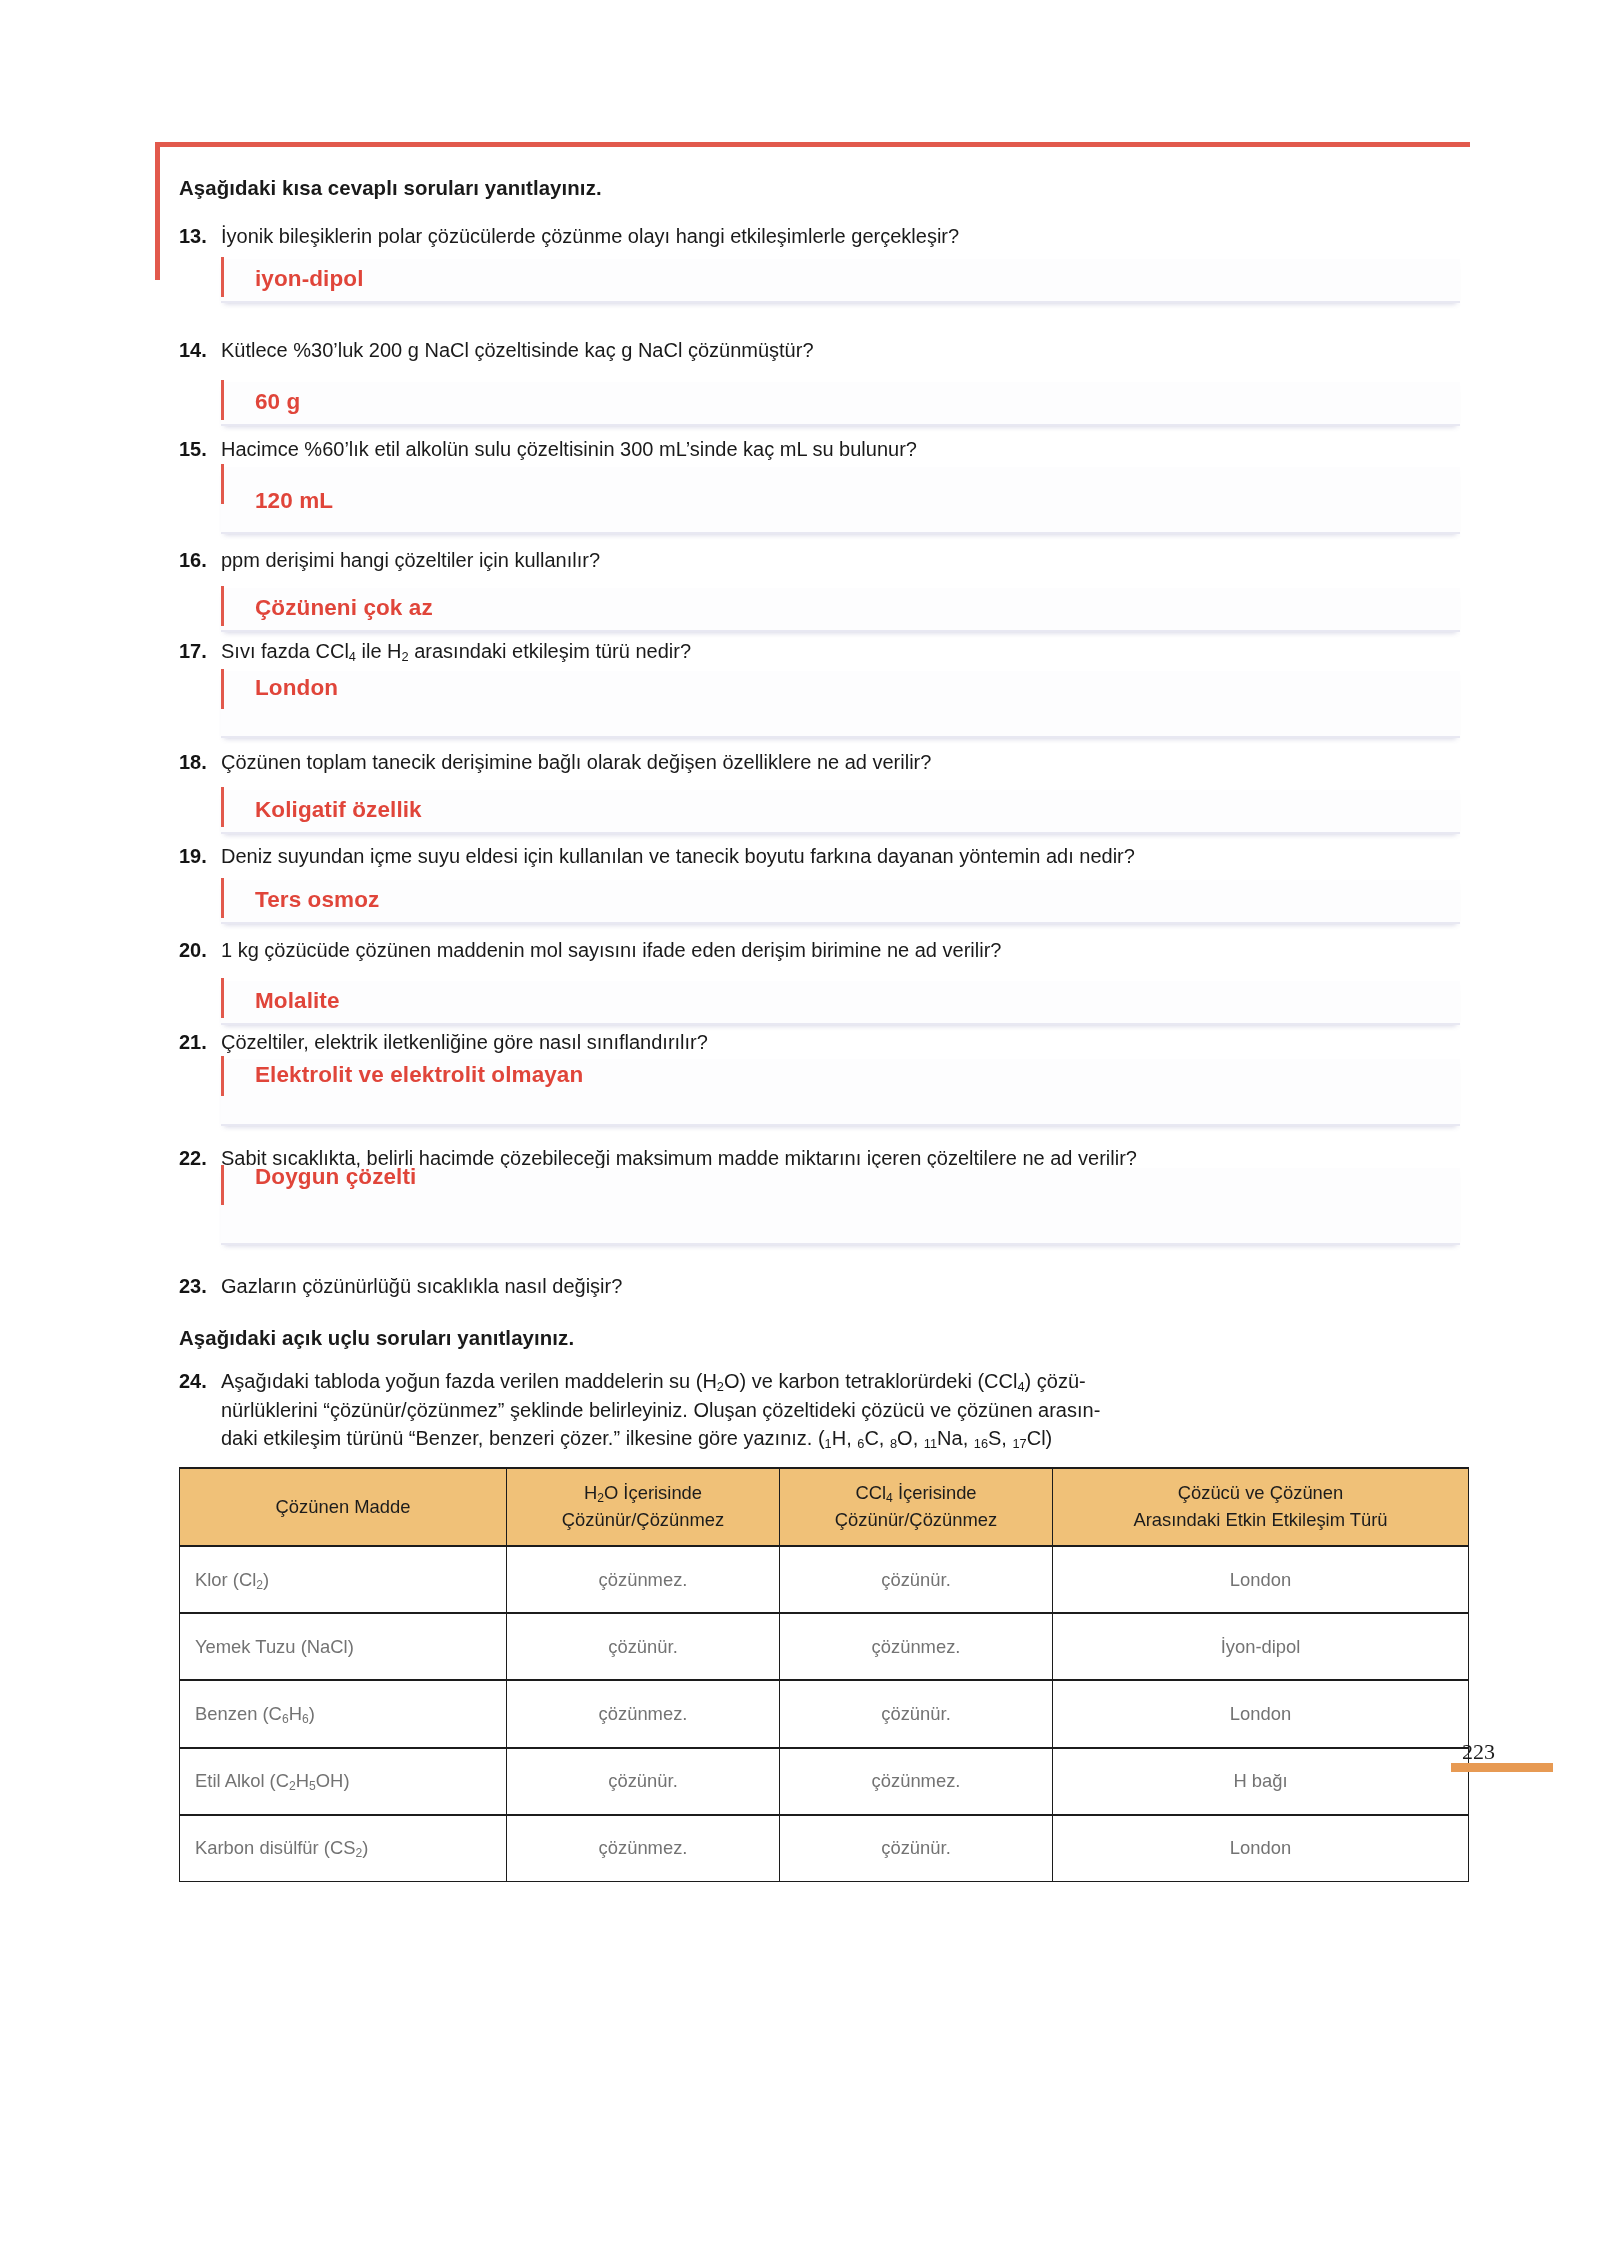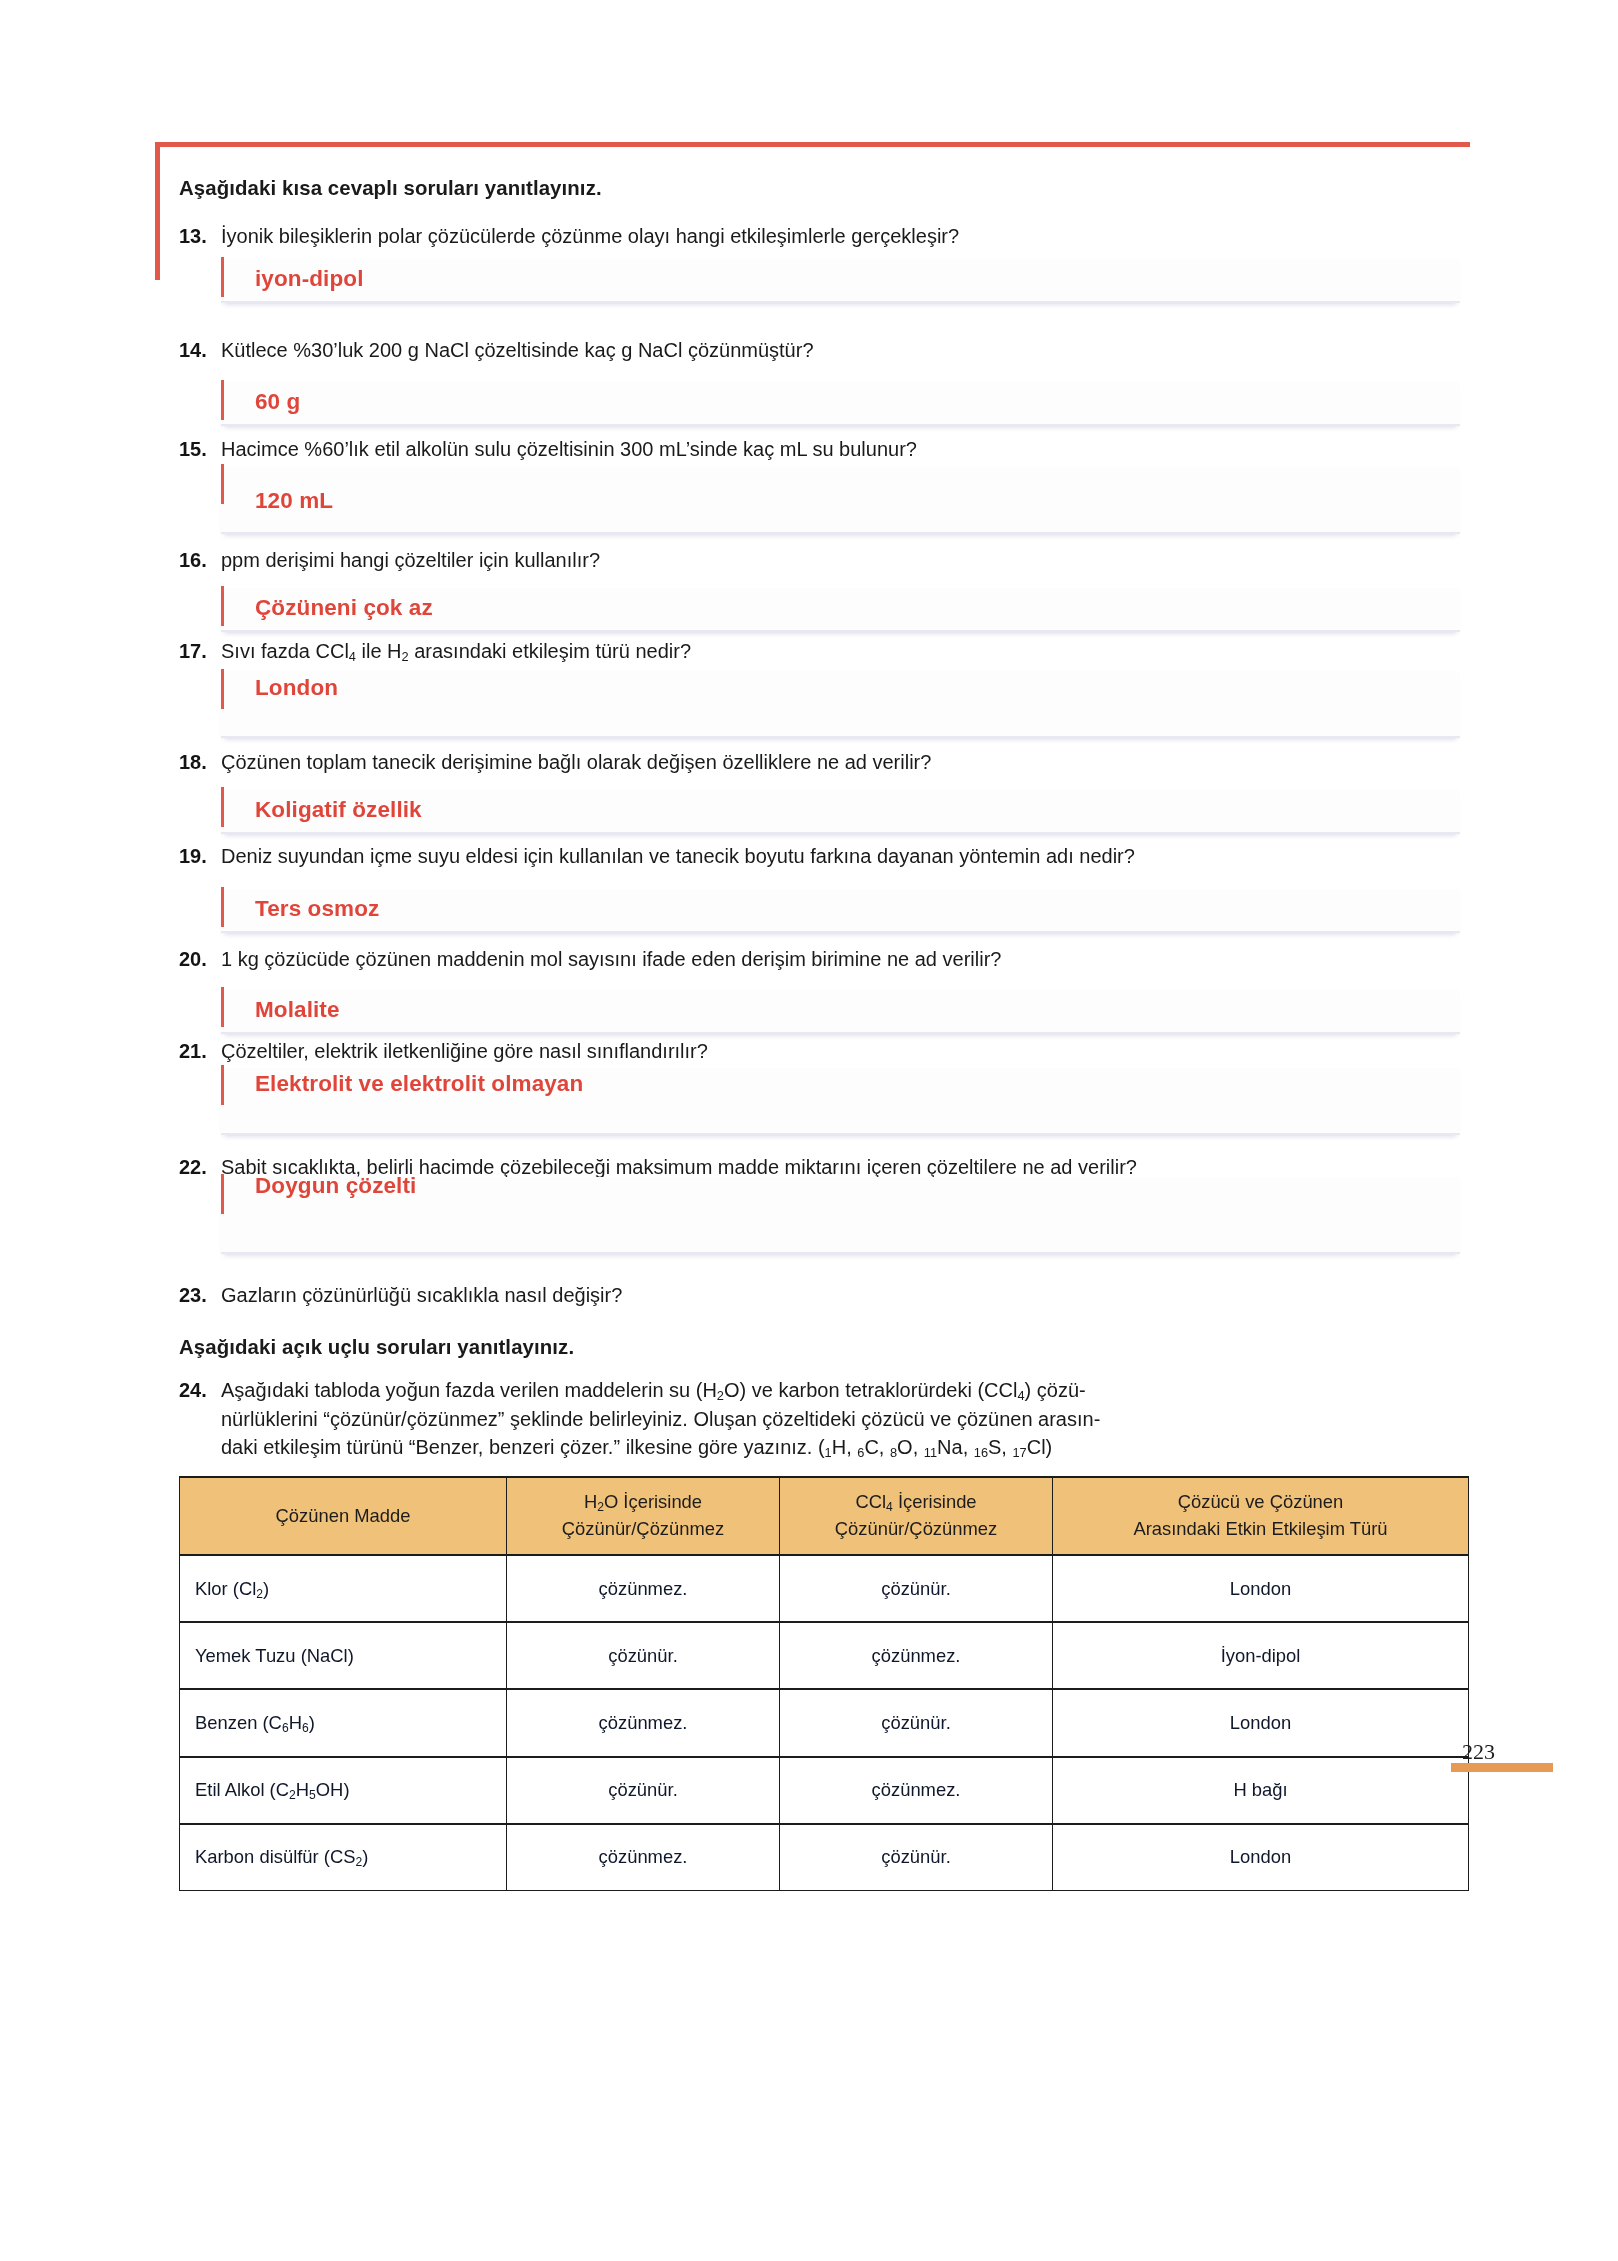--- a/index.html
+++ b/index.html
@@ -143,21 +143,21 @@
     color: #1c1c1c;
     padding: 11px 5.5px 12.3px 5.5px;
     line-height: 1.42;
     vertical-align: middle;
     text-align: center;
   }
   .tbl td {
     border: 1.4px solid #1c1c1c;
     border-top-width: 2px;
     font-size: 18.4px;
-    color: #0f172a;
+    color: #737373;
     padding: 13.6px 9.5px;
     height: 38px;
     vertical-align: middle;
     background: #ffffff;
   }
   .tbl td.mat { text-align: left; padding-left: 15px; }
   .tbl td.ctr { text-align: center; }
   .tbl sub {
     font-size: 0.66em;
     vertical-align: -0.26em;
@@ -255,21 +255,21 @@
     <div class="answer-wrap" style="margin-top:13.6px;">
       <div class="answer-box">
         <span class="answer-text">Koligatif özellik</span>
       </div>
     </div>
 
     <div class="q" style="margin-top:8.2px;">
       <span class="q-num">19.</span>
       <span class="q-text">Deniz suyundan içme suyu eldesi için kullanılan ve tanecik boyutu farkına dayanan yöntemin adı nedir?</span>
     </div>
-    <div class="answer-wrap" style="margin-top:19px;">
+    <div class="answer-wrap" style="margin-top:10px;">
       <div class="answer-box">
         <span class="answer-text">Ters osmoz</span>
       </div>
     </div>
 
     <div class="q" style="margin-top:12px;">
       <span class="q-num">20.</span>
       <span class="q-text nojust">1 kg çözücüde çözünen maddenin mol sayısını ifade eden derişim birimine ne ad verilir?</span>
     </div>
     <div class="answer-wrap" style="margin-top:16.4px;">

